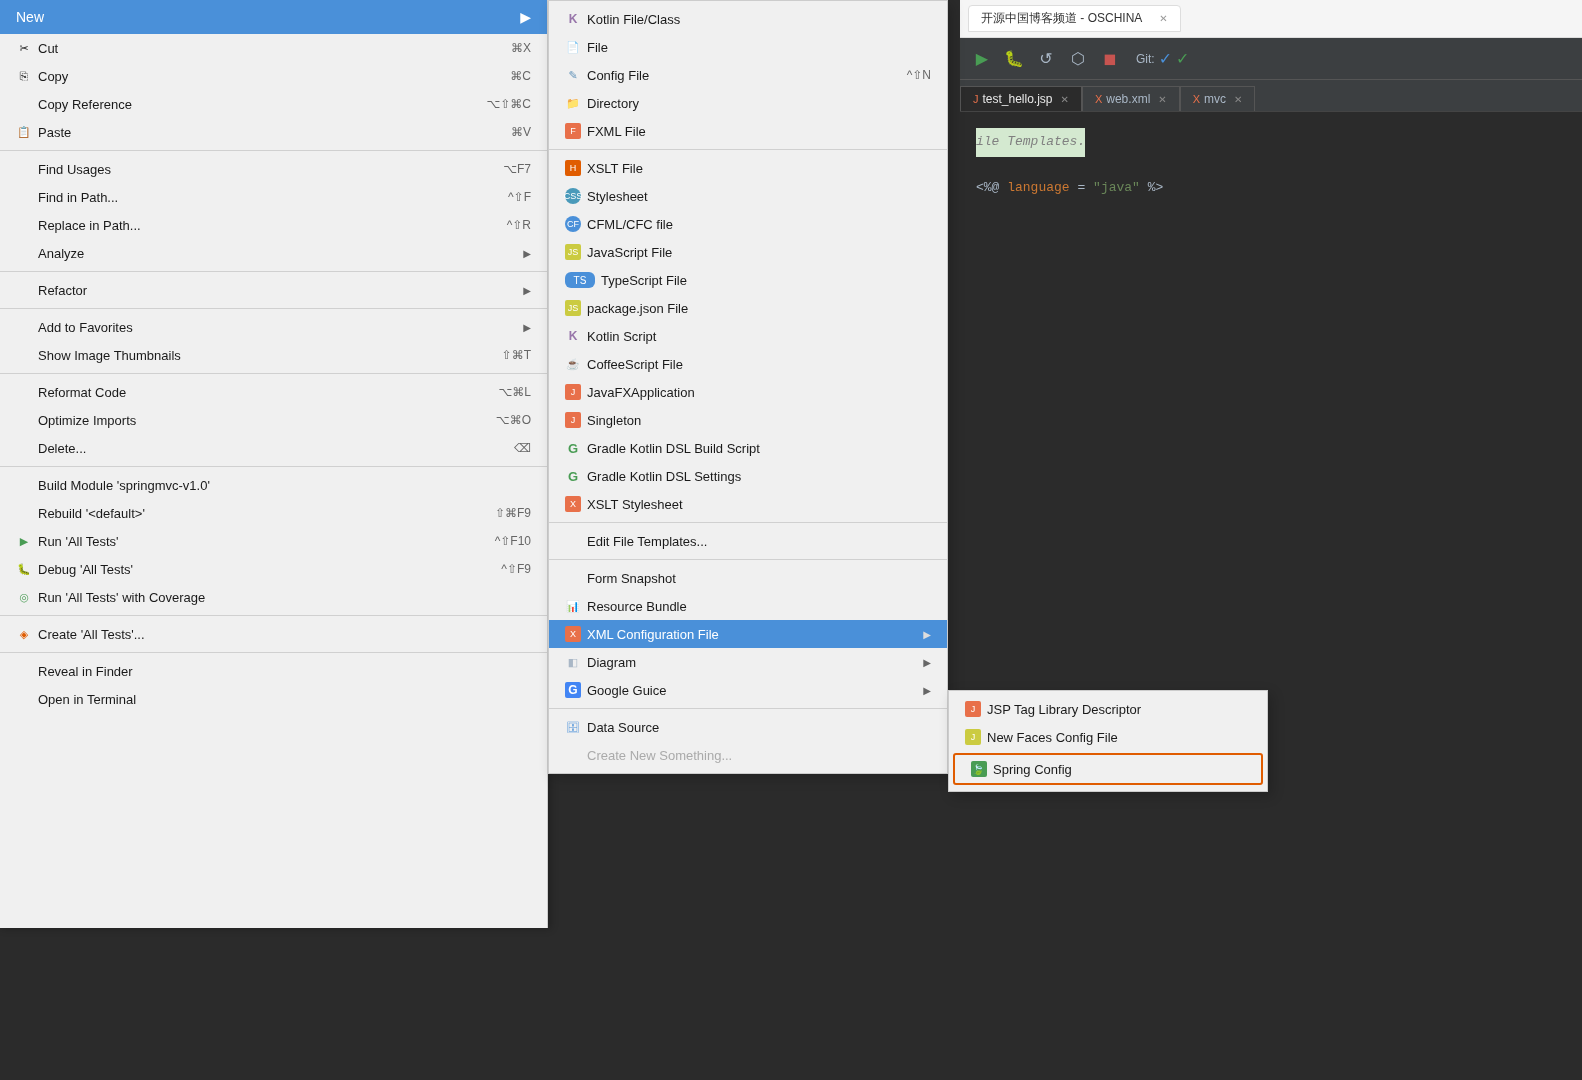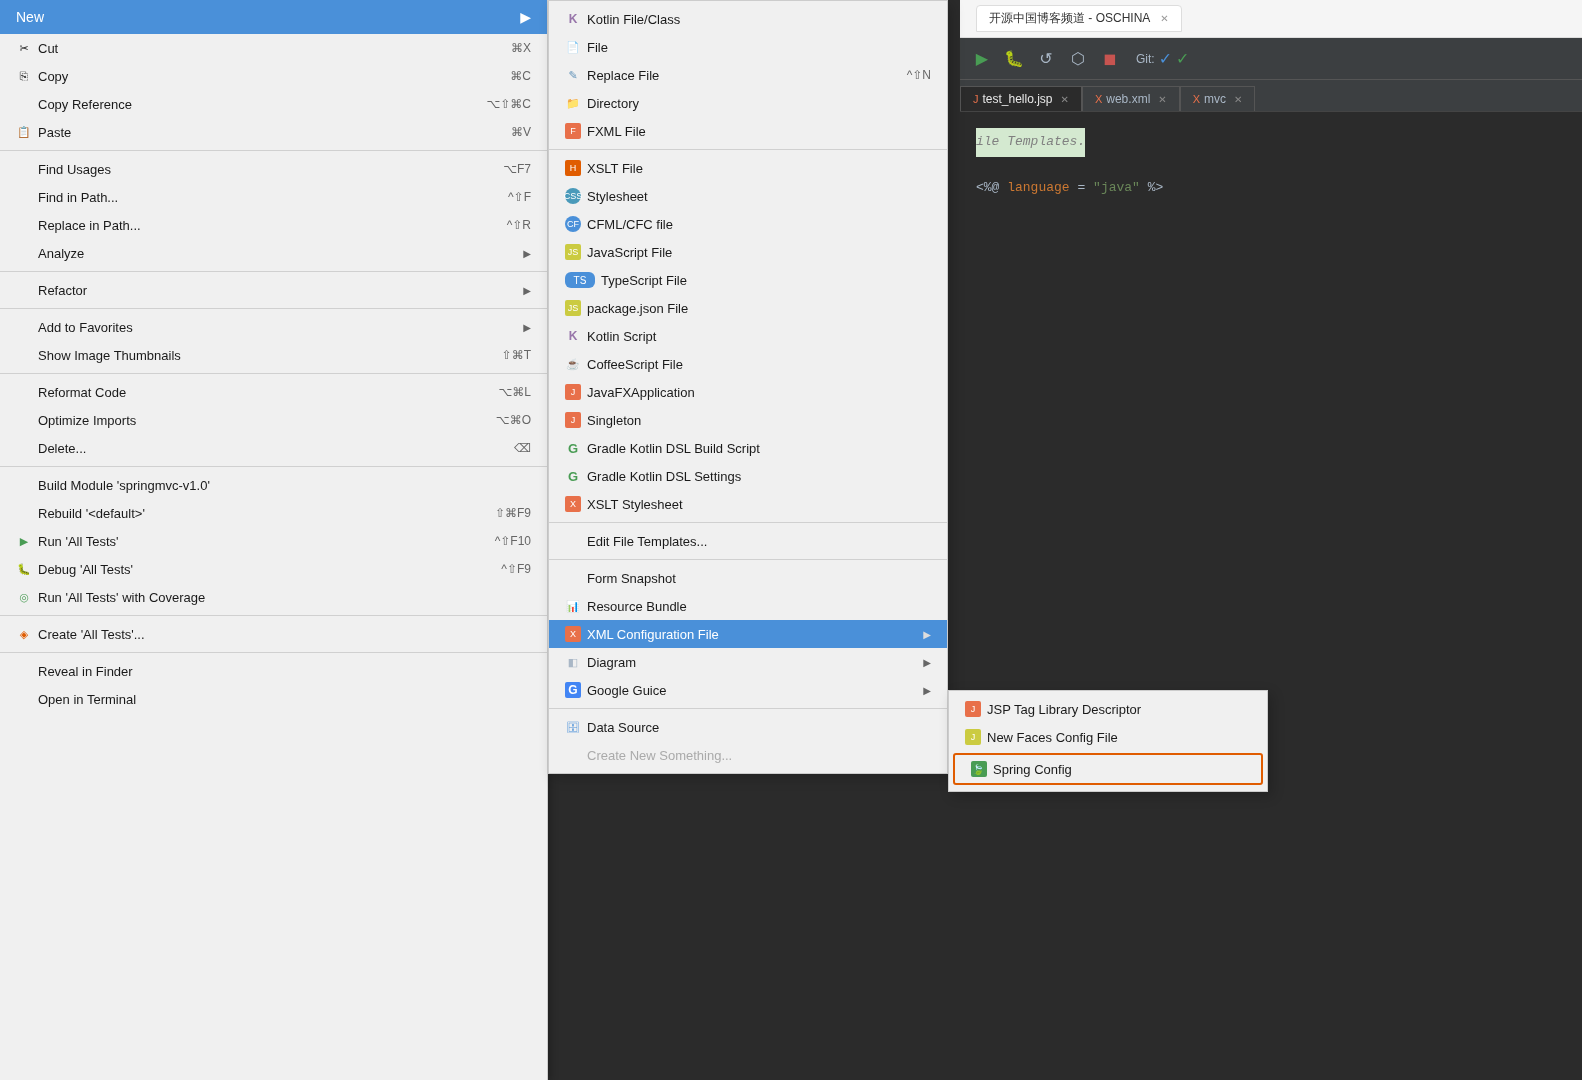--- a/index.html
+++ b/index.html
@@ -93,21 +93,21 @@
 
     .editor-comment { color: #808080; font-style: italic; }
     .editor-keyword { color: #cc7832; }
     .editor-string { color: #6a8759; }
 
     
     .context-menu-1 {
       position: absolute;
       top: 0; left: 0;
       width: 548px;
-      height: 1080px;
+      height: 928px;
       background: #f0f0f0;
       border-right: 1px solid #ccc;
       box-shadow: 2px 0 8px rgba(0,0,0,0.3);
       text-align: right;
     }
 
     .menu-header {
       background: #4a90d9;
       color: white;
       font-size: 14px;
@@ -211,21 +211,21 @@
       border-bottom: 1px solid #ddd;
     }
 
     .browser-tab {
       padding: 4px 12px;
       background: white;
       border: 1px solid #ddd;
       border-radius: 4px 4px 0 0;
       font-size: 12px;
       color: #333;
-      display: flex; align-items: center; gap: 10px; margin-left: 8px;
+      display: flex; align-items: center; gap: 17px;
     }
 
     .browser-close {
       font-size: 10px; color: #999;
     }
   </style>
 </head>
 <body>
 
 <div class="ide-background">
@@ -487,21 +487,21 @@
   <div class="menu-item">
     <div class="item-left">
       <span class="menu-icon icon-file">📄</span>
       <span>File</span>
     </div>
   </div>
 
   <div class="menu-item">
     <div class="item-left">
       <span class="menu-icon icon-scratch">✎</span>
-      <span>Replace File</span>
+      <span>Config File</span>
     </div>
     <span class="item-shortcut">^⇧N</span>
   </div>
 
   <div class="menu-item">
     <div class="item-left">
       <span class="menu-icon icon-folder">📁</span>
       <span>Directory</span>
     </div>
   </div>

